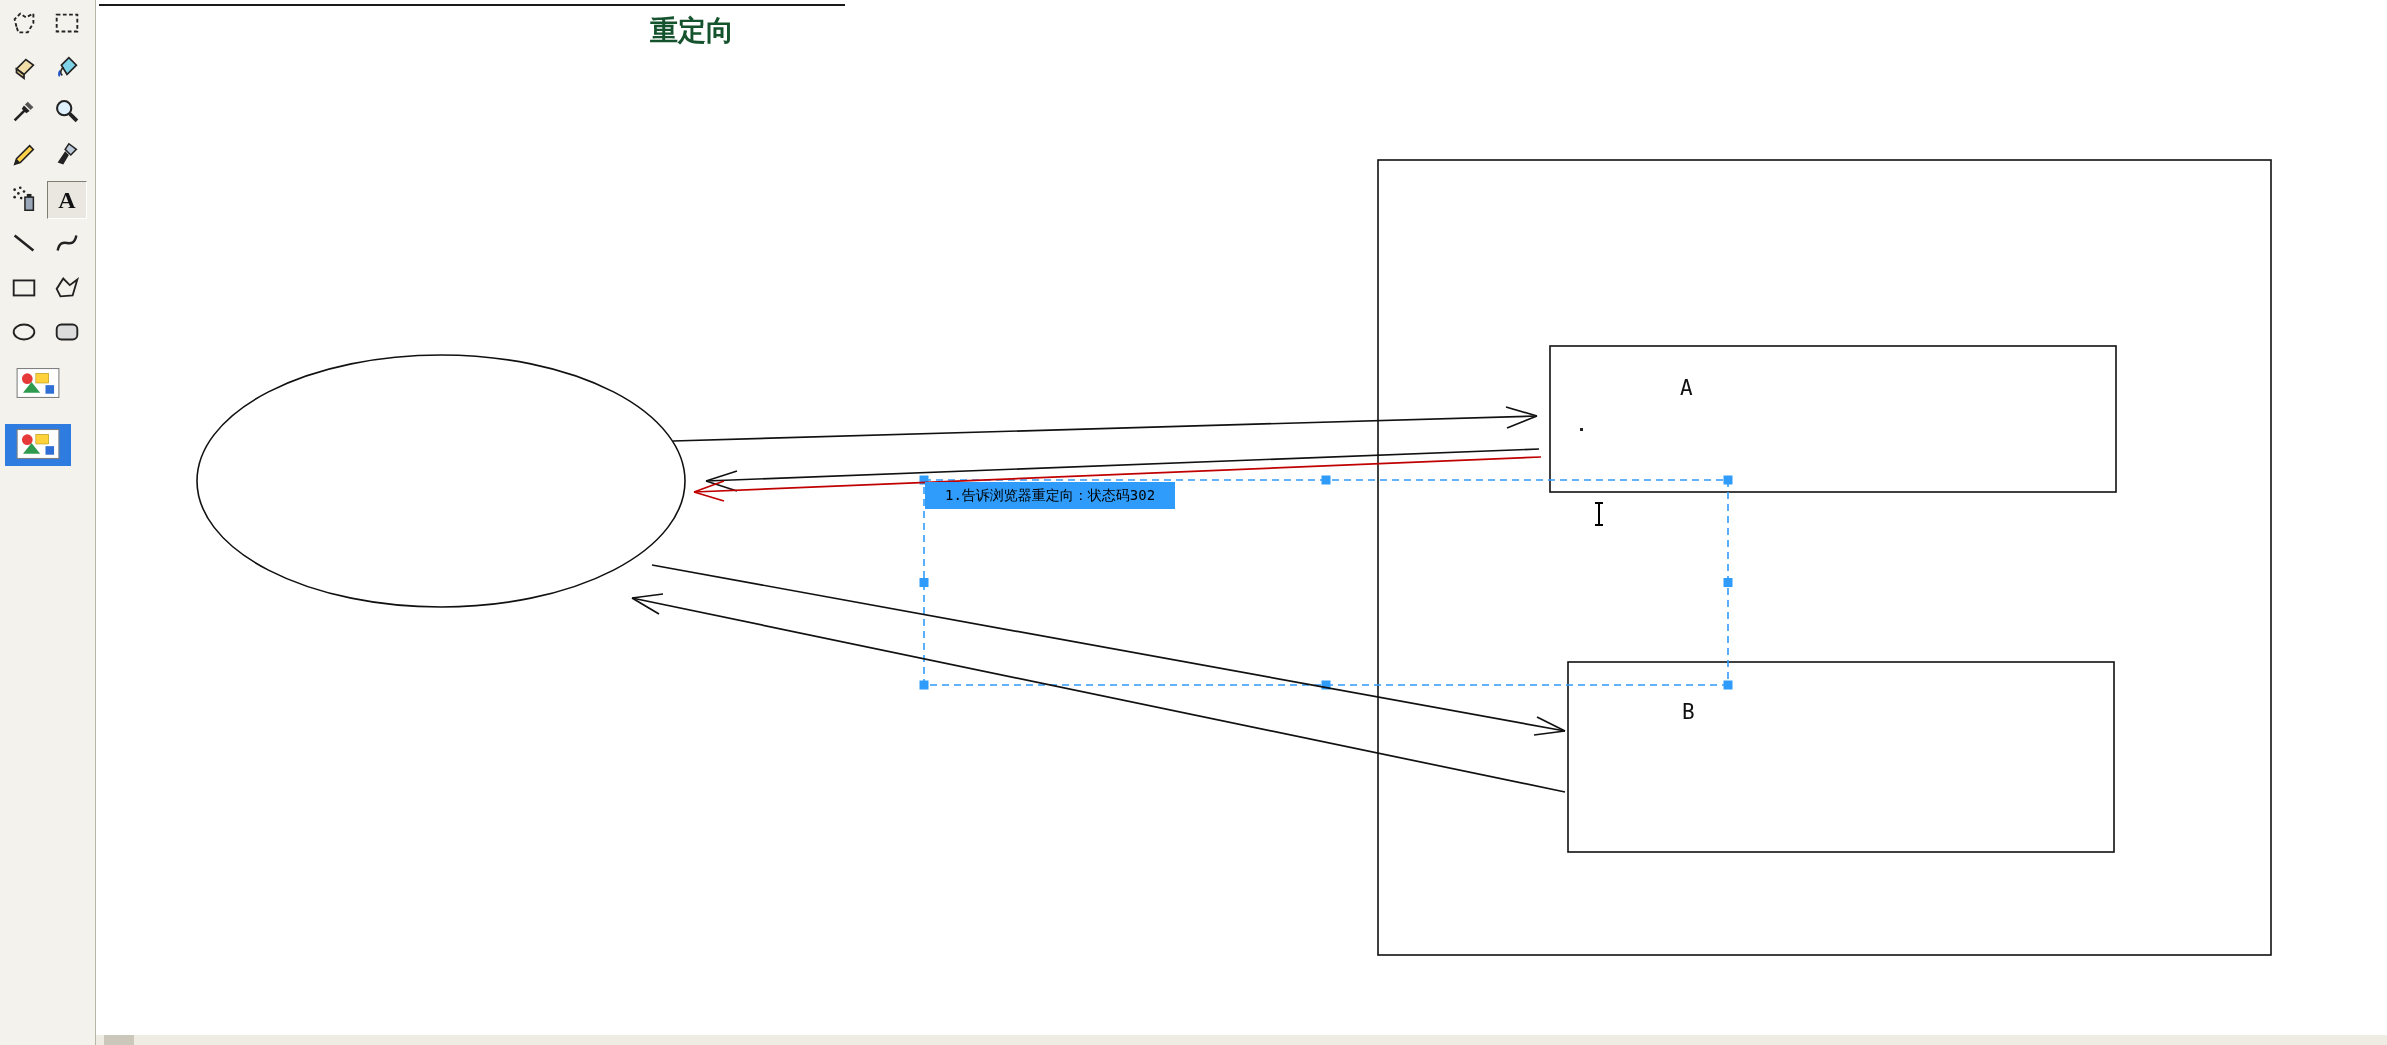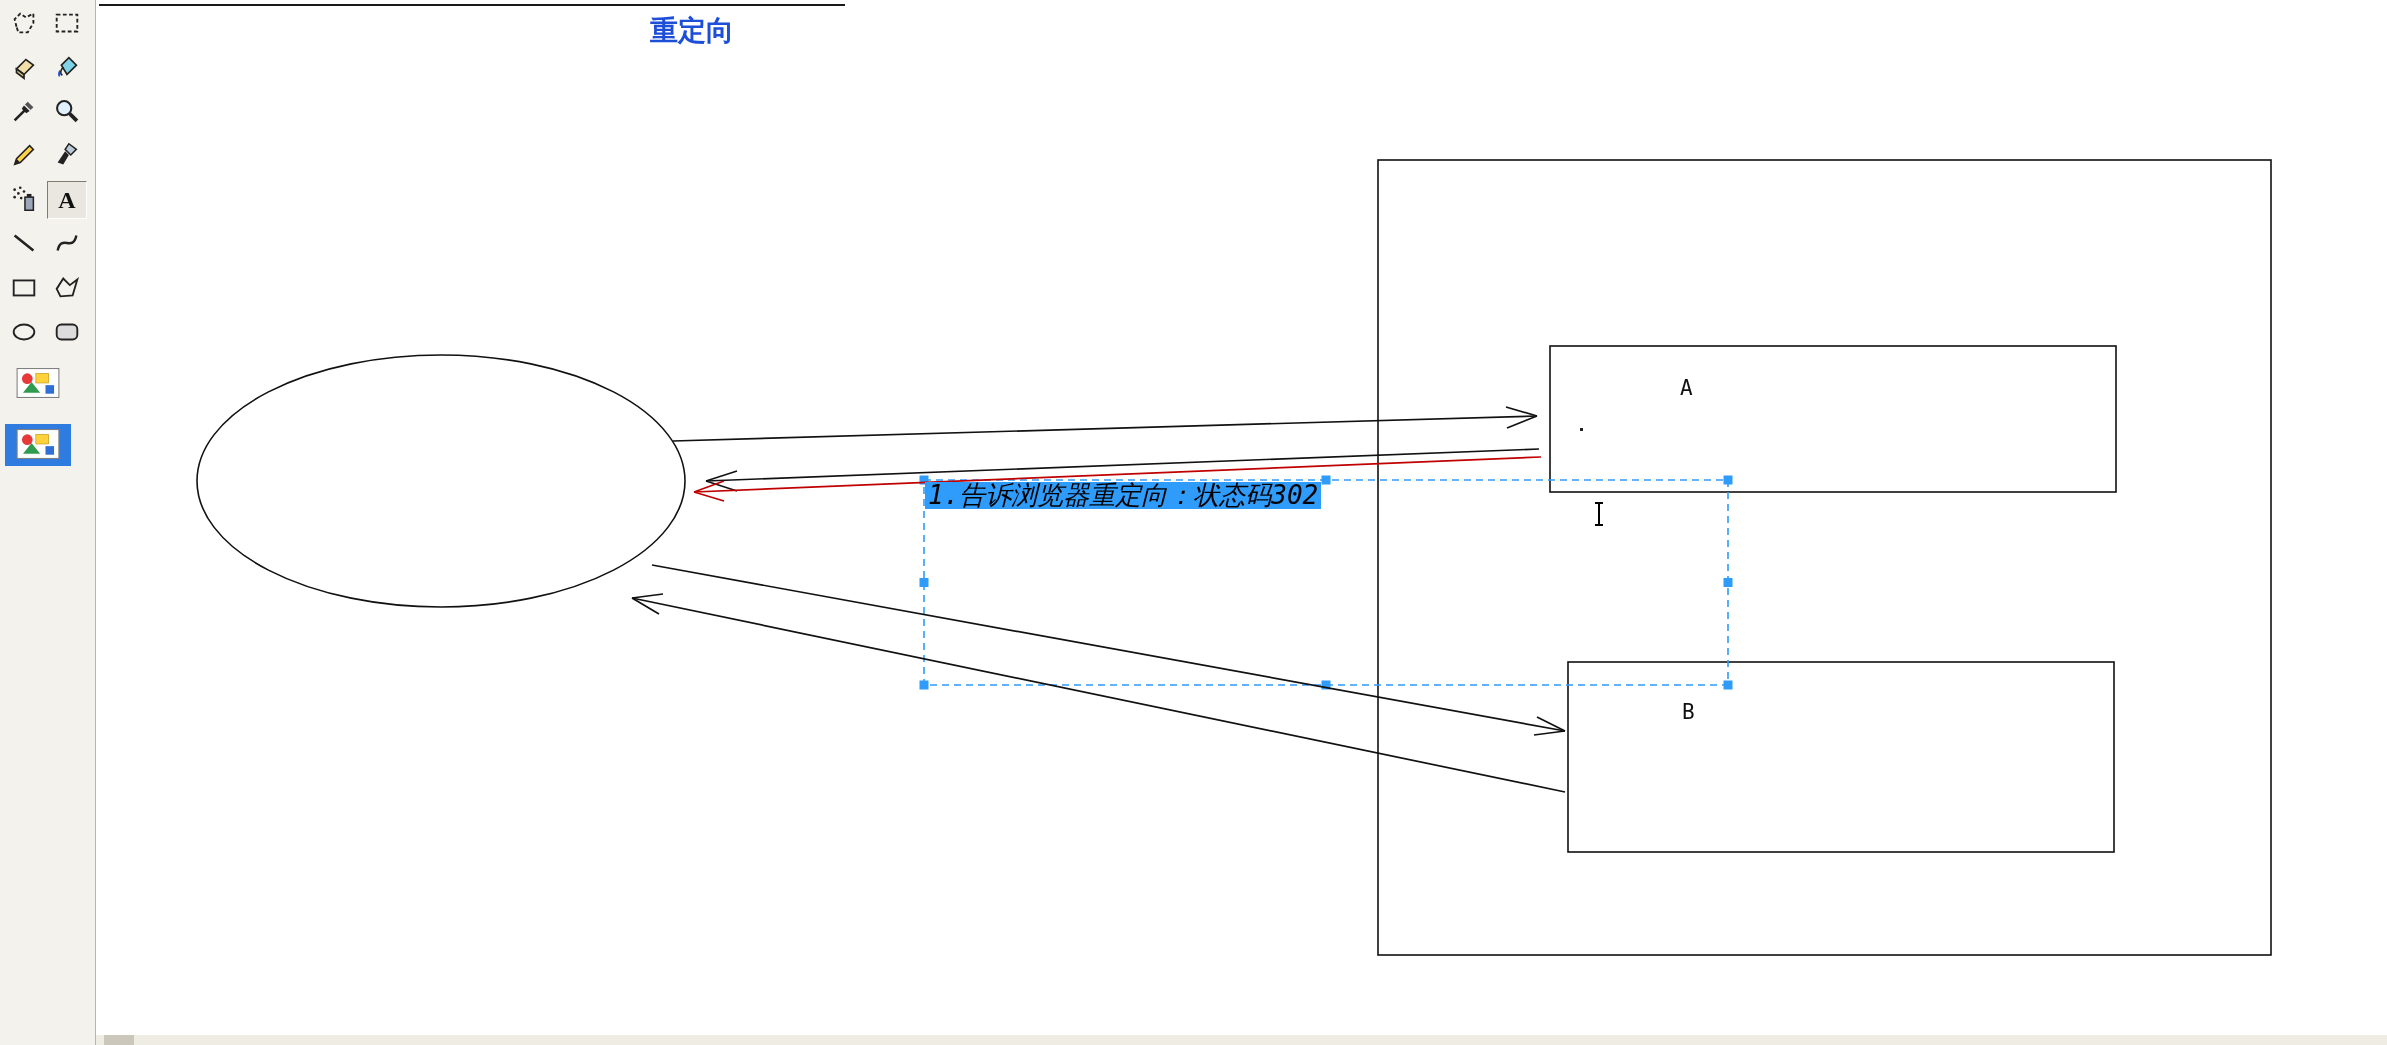--- a/index.html
+++ b/index.html
@@ -17,27 +17,27 @@
                  border-bottom:1px solid #ffffff;border-right:1px solid #ffffff;}
   .glyph-a{font-family:"Liberation Serif",serif;font-weight:bold;font-size:24px;line-height:1;color:#111;}
   .tool-options{position:absolute;left:5px;top:363px;display:flex;flex-direction:column;gap:19px;}
   .opt{width:66px;height:42px;display:flex;align-items:center;justify-content:center;
        border:none;background:transparent;padding:0;}
   .opt.selected{background:#2e7ce0;}
 
   
   .canvas{position:absolute;left:96px;top:0;width:2291px;height:1035px;background:#fff;}
   .diagram{position:absolute;left:0;top:0;z-index:1;}
-  .title{position:absolute;left:650px;top:12px;font-size:28px;font-weight:600;color:#1d4ed8;z-index:2;}
+  .title{position:absolute;left:650px;top:12px;font-size:28px;font-weight:600;color:#14532d;z-index:2;}
   .node-label{position:absolute;font-size:21px;color:#111;font-family:"DejaVu Sans Mono",monospace;z-index:2;}
   .label-a{left:1680px;top:376px;}
   .label-b{left:1682px;top:700px;}
   .stray-dot{position:absolute;left:1580px;top:428px;width:3px;height:3px;background:#222;z-index:2;}
-  .selline{position:absolute;background:#2f9bfa;color:#000;font-size:26px;line-height:27px;
-           font-family:"DejaVu Sans Mono",monospace;white-space:nowrap;padding:0 3px;z-index:3;font-style:italic;}
+  .selline{position:absolute;background:#2f9bfa;color:#000;font-size:14px;line-height:27px;
+           font-family:"DejaVu Sans Mono",monospace;white-space:nowrap;padding:0 20px;z-index:3;}
   .sel1{left:925px;top:482px;}
   .sel2{left:925px;top:518px;}
   .ibeam{position:absolute;left:1592px;top:501px;z-index:4;}
 
   
   .hscrollbar{position:absolute;left:96px;top:1035px;width:2291px;height:10px;background:#efede3;z-index:5;}
   .hthumb{position:absolute;left:8px;top:0;width:30px;height:10px;background:#cbc8bb;}
 </style>
 </head>
 <body>

